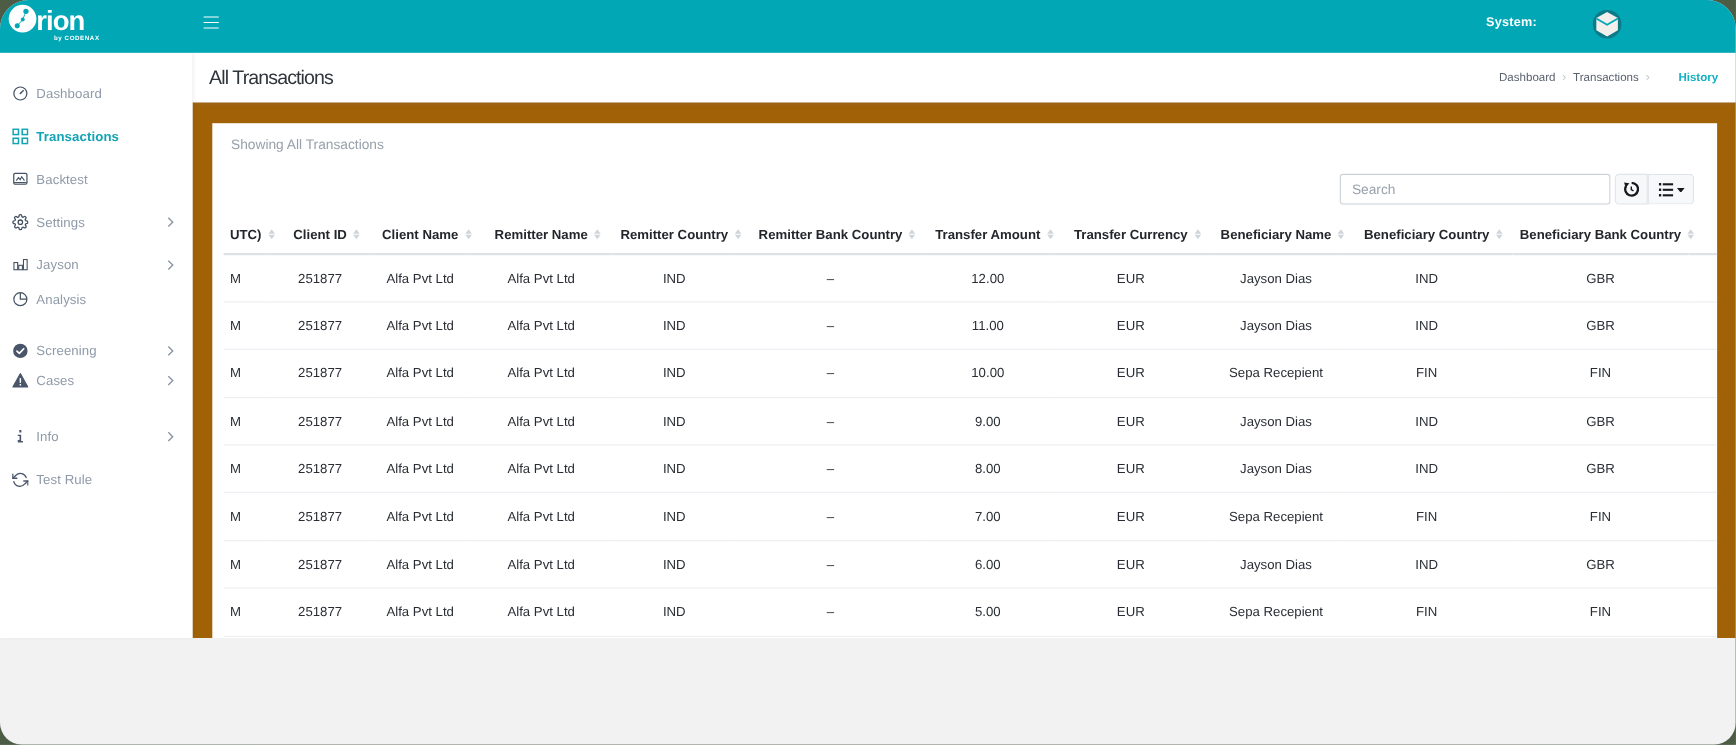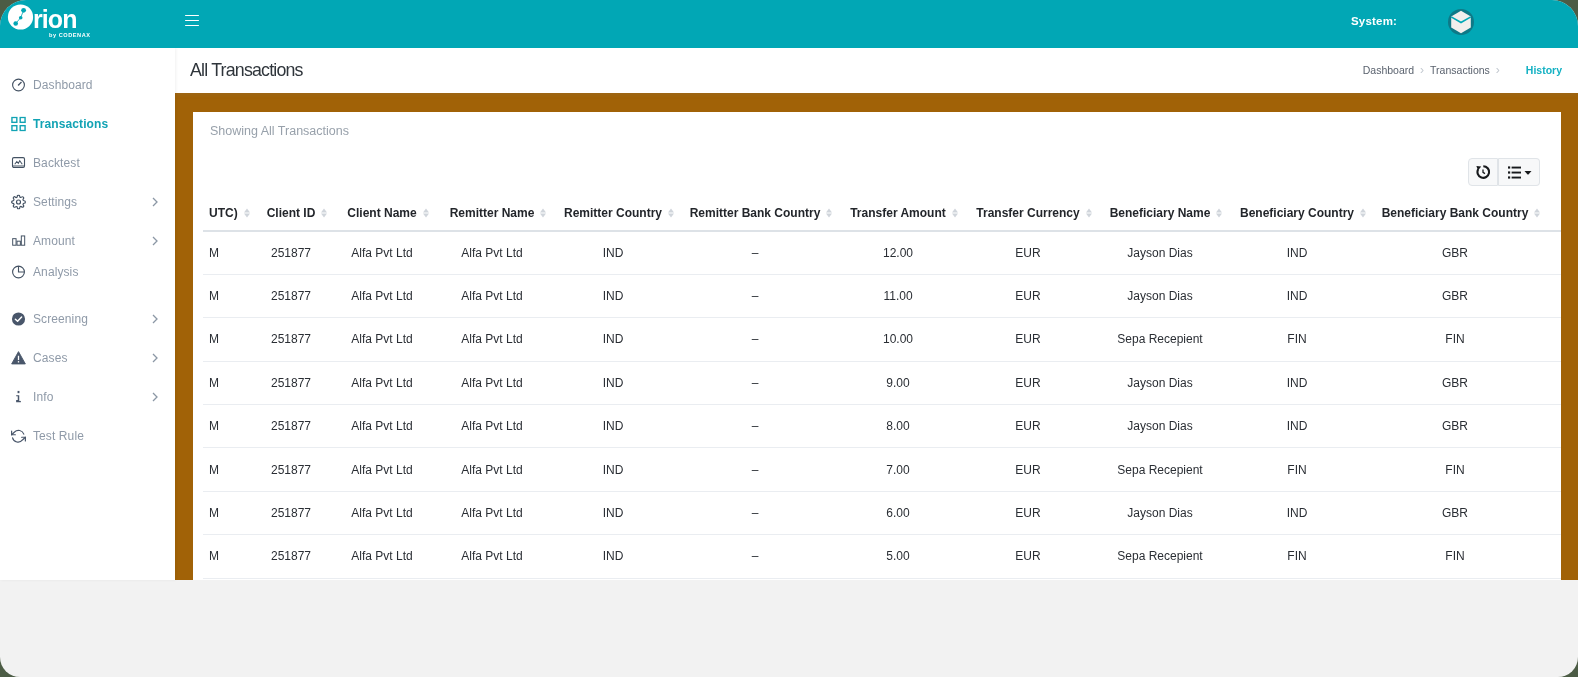--- a/index.html
+++ b/index.html
@@ -47,20 +47,23 @@
 .sorticon i { display:block; width:0; height:0; border-left:3.2px solid transparent; border-right:3.2px solid transparent; }
 .sorticon .up { border-bottom:4.5px solid #d0d5db; margin-bottom:1px; }
 .sorticon .dn { border-top:4.5px solid #d0d5db; }
 </style>
 </head>
 <body>
 <div class="win">
   <div class="content">
     <div class="card">
       <div class="showing">Showing All Transactions</div>
+      <div class="search">
+          <span>Search</span>
+        </div>
       <div class="btngroup">
         <div class="btn b1">
           <svg width="14" height="14" viewBox="0 0 14 14" style="position:absolute;left:7px;top:6px;">
             <path d="M7.3 1.2 A5.8 5.8 0 1 1 2.2 4.2" fill="none" stroke="#17191c" stroke-width="2.1"></path>
             <path d="M0.4 1.0 L5.2 1.6 L2.0 5.6 Z" fill="#17191c"></path>
             <path d="M7 4.6 V7.4 L9 8.6" fill="none" stroke="#17191c" stroke-width="1.3"></path>
           </svg>
         </div>
         <div class="btn b2">
           <svg width="24" height="14" viewBox="0 0 24 14" style="position:absolute;left:9px;top:7px;">
@@ -298,21 +301,21 @@
       <svg class="ch" viewBox="0 0 8 10" fill="none" stroke="#8b97a5" stroke-width="1.3">
           <path d="M2 1 L6 5 L2 9"></path>
         </svg>
     </div>
     <div class="sitem" style="top:183px;">
       <svg class="ic" viewBox="0 0 16 16" fill="none" stroke="#445263" stroke-width="1.05">
           <rect x="1.8" y="5.5" width="3.6" height="7"></rect>
           <rect x="6.4" y="8.2" width="3.6" height="4.3"></rect>
           <rect x="11" y="2.6" width="3.6" height="9.9"></rect>
         </svg>
-      <span class="tx">Amount</span>
+      <span class="tx">Jayson</span>
       <svg class="ch" viewBox="0 0 8 10" fill="none" stroke="#8b97a5" stroke-width="1.3">
           <path d="M2 1 L6 5 L2 9"></path>
         </svg>
     </div>
     <div class="sitem" style="top:214px;padding-left:14px;">
       <svg class="ic" viewBox="0 0 16 16" fill="none" stroke="#445263" stroke-width="1.2">
           <circle cx="8" cy="8" r="6.3"></circle>
           <path d="M8 1.7 V8 L14.3 8"></path>
         </svg>
       <span class="tx">Analysis</span>
@@ -320,21 +323,21 @@
     <div class="sitem" style="top:261px;">
       <svg class="ic" viewBox="0 0 16 16">
           <circle cx="8" cy="8" r="7" fill="#49566a"></circle>
           <path d="M4.7 8.2 L7 10.4 L11.3 5.9" fill="none" stroke="#fff" stroke-width="1.6" stroke-linecap="round" stroke-linejoin="round"></path>
         </svg>
       <span class="tx">Screening</span>
       <svg class="ch" viewBox="0 0 8 10" fill="none" stroke="#8b97a5" stroke-width="1.3">
           <path d="M2 1 L6 5 L2 9"></path>
         </svg>
     </div>
-    <div class="sitem" style="top:300px;">
+    <div class="sitem" style="top:288px;">
       <svg class="ic" viewBox="0 0 16 16">
           <path d="M8 1.2 L15.3 14.3 H0.7 Z" fill="#49566a" stroke="#49566a" stroke-width="1" stroke-linejoin="round"></path>
           <rect x="7.3" y="5.6" width="1.4" height="4.6" fill="#fff"></rect>
           <rect x="7.3" y="11.3" width="1.4" height="1.5" fill="#fff"></rect>
         </svg>
       <span class="tx">Cases</span>
       <svg class="ch" viewBox="0 0 8 10" fill="none" stroke="#8b97a5" stroke-width="1.3">
           <path d="M2 1 L6 5 L2 9"></path>
         </svg>
     </div>

